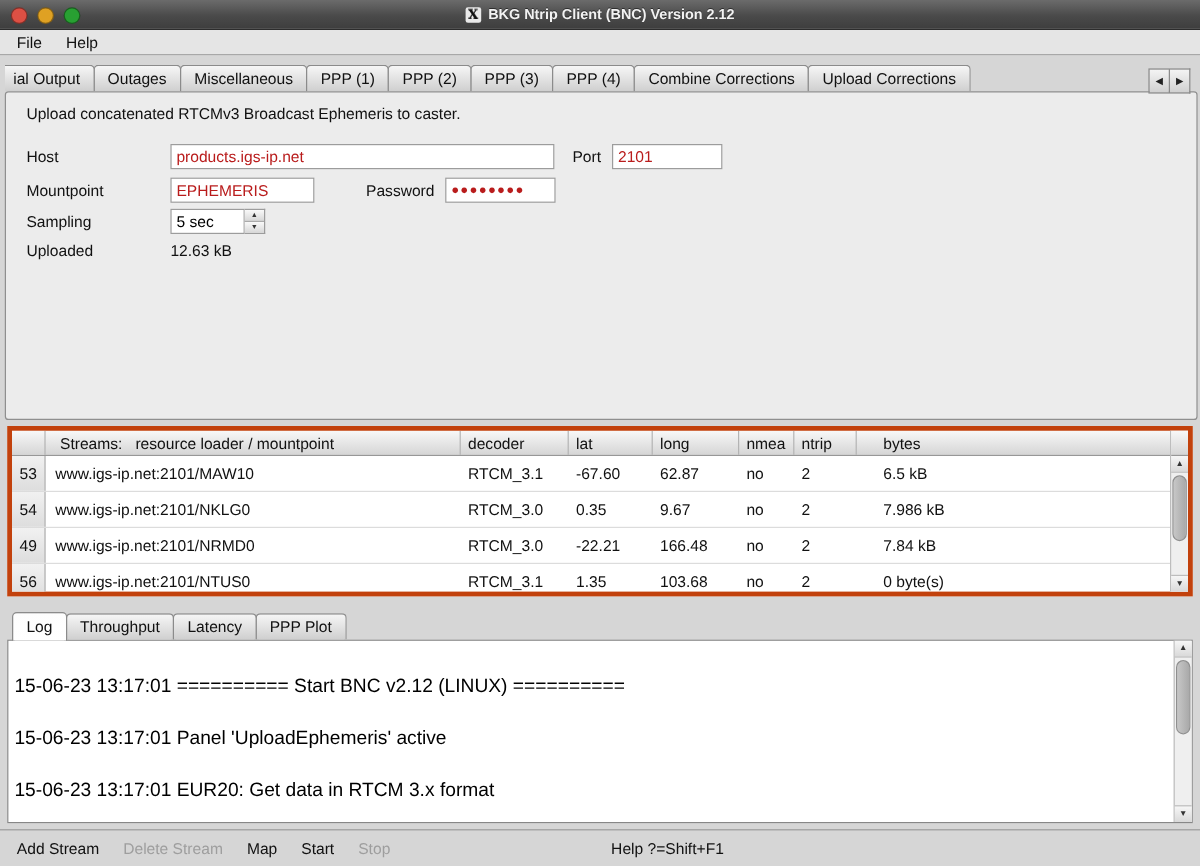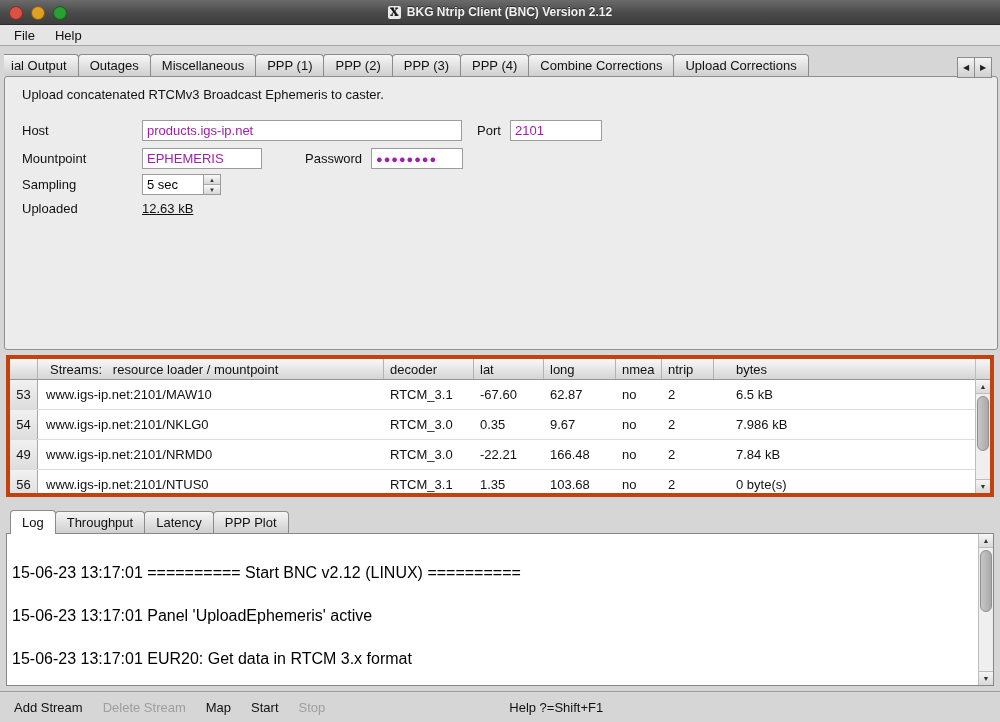--- a/index.html
+++ b/index.html
@@ -44,21 +44,21 @@
     background:linear-gradient(#f4f4f4,#d0d0d0);display:flex;align-items:center;
     justify-content:center;font-size:8px;color:#222;}
   .scroller + .scroller{border-left:none;}
 
   
   .panel{position:absolute;top:76px;left:4px;width:992px;height:272px;
     background:#ececec;border:1px solid #8f8f8f;border-radius:3px;z-index:1;}
   .panel .abs{position:absolute;}
   .field-label{height:16px;line-height:16px;}
   .text-input{position:absolute;border:1px solid #9c9c9c;background:#fff;height:21px;
-    font:13px "Liberation Sans",sans-serif;padding:0 4px;box-sizing:border-box;color:#a21caf;}
+    font:13px "Liberation Sans",sans-serif;padding:0 4px;box-sizing:border-box;color:#b91c1c;}
   .pw{font-size:11px;letter-spacing:1px;font-weight:bold;}
   .spinbox{position:absolute;display:flex;height:21px;}
   .spin-text{width:62px;border:1px solid #9c9c9c;background:#fff;padding:0 4px;
     font:13px "Liberation Sans",sans-serif;box-sizing:border-box;color:#000;}
   .spin-buttons{width:17px;display:flex;flex-direction:column;border:1px solid #9c9c9c;
     border-left:none;box-sizing:border-box;background:#e8e8e8;}
   .spin-btn{flex:1;background:linear-gradient(#f9f9f9,#d7d7d7);font-size:6px;display:flex;
     align-items:center;justify-content:center;color:#333;}
   .spin-btn + .spin-btn{border-top:1px solid #aaa;}
 
@@ -176,21 +176,21 @@
       <div class="spin-btn">
           <span>▲</span>
         </div>
       <div class="spin-btn">
           <span>▼</span>
         </div>
     </div>
   </div>
 
   <div class="abs field-label" style="left:17px;top:124px;">Uploaded</div>
-  <div class="abs field-label" style="left:137px;top:124px;text-decoration:underline;">12.63 kB</div>
+  <div class="abs field-label" style="left:137px;top:124px;">12.63 kB</div>
 </div>
 
 <div class="streams">
   <div class="table-inner">
     <div class="thead">
       <div class="th w-num corner"></div>
       <div class="th w-src">Streams:   resource loader / mountpoint</div>
       <div class="th w-dec">decoder</div>
       <div class="th w-lat">lat</div>
       <div class="th w-lon">long</div>

